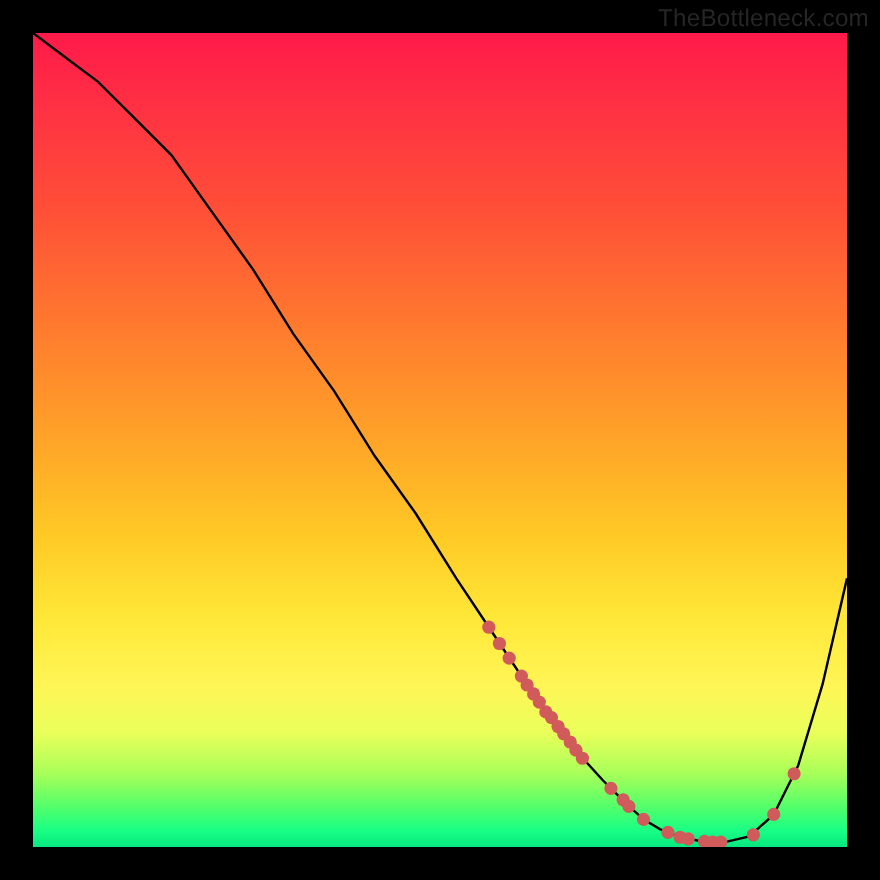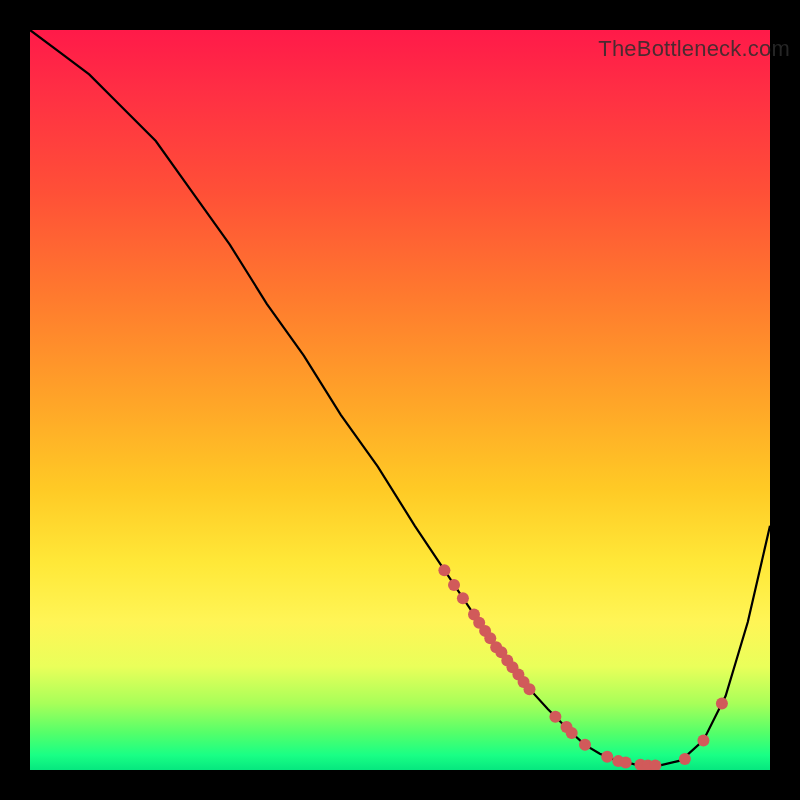--- a/index.html
+++ b/index.html
@@ -50,21 +50,20 @@
   }
   .watermark {
     position: absolute;
     top: 4px;
     right: 10px;
     color: #2d2d2d;
     opacity: 0.85;
     font-size: 22px;
     font-weight: 500;
     letter-spacing: 0.2px;
-    margin-top: 32px;
   }
 </style>
 </head>
 <body>
 
 <div class="outer">
   <div class="plot">
     <svg class="svg-layer" viewBox="0 0 740 740" preserveAspectRatio="none">
       <path id="curve-path" d="M0.00 0.00 L29.60 22.20 L59.20 44.40 L88.80 74.00 L125.80 111.00 L162.80 162.80 L199.80 214.60 L236.80 273.80 L273.80 325.60 L310.80 384.80 L347.80 436.60 L384.80 495.80 L414.40 540.20 L444.00 584.60 L473.60 625.30 L495.80 654.90 L518.00 679.32 L540.20 701.52 L555.00 714.84 L569.80 723.72 L584.60 729.64 L606.80 734.82 L629.00 735.56 L651.20 730.38 L673.40 710.40 L695.60 666.00 L717.80 592.00 L740.00 495.80" fill="none" stroke="#000000" stroke-width="2.2"></path>
       <g id="markers-group">

